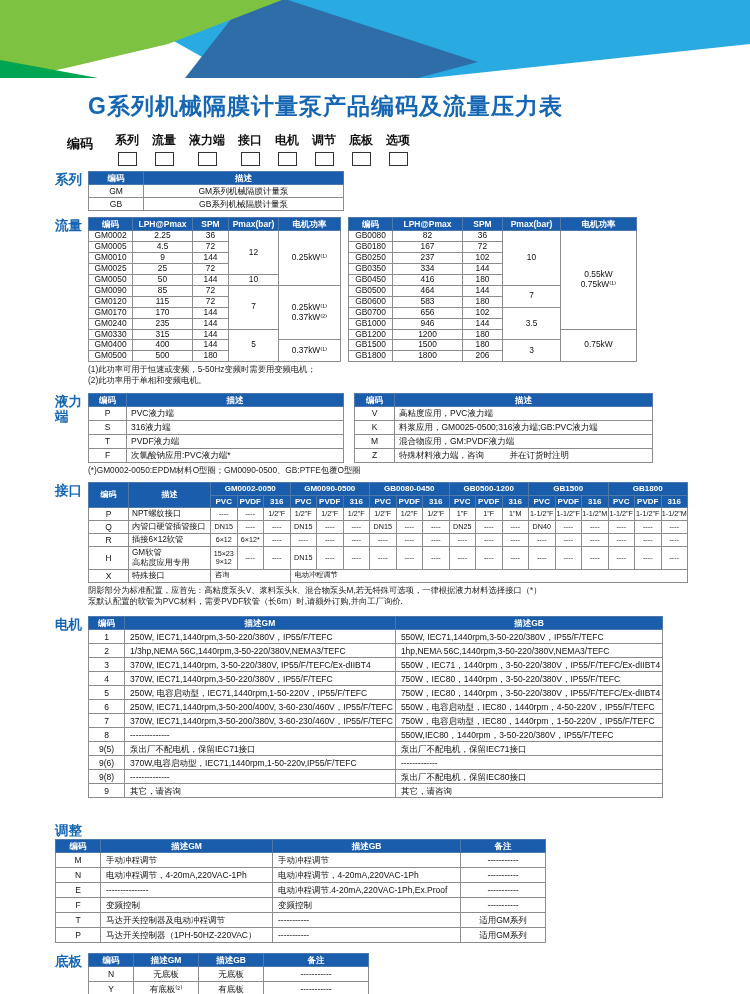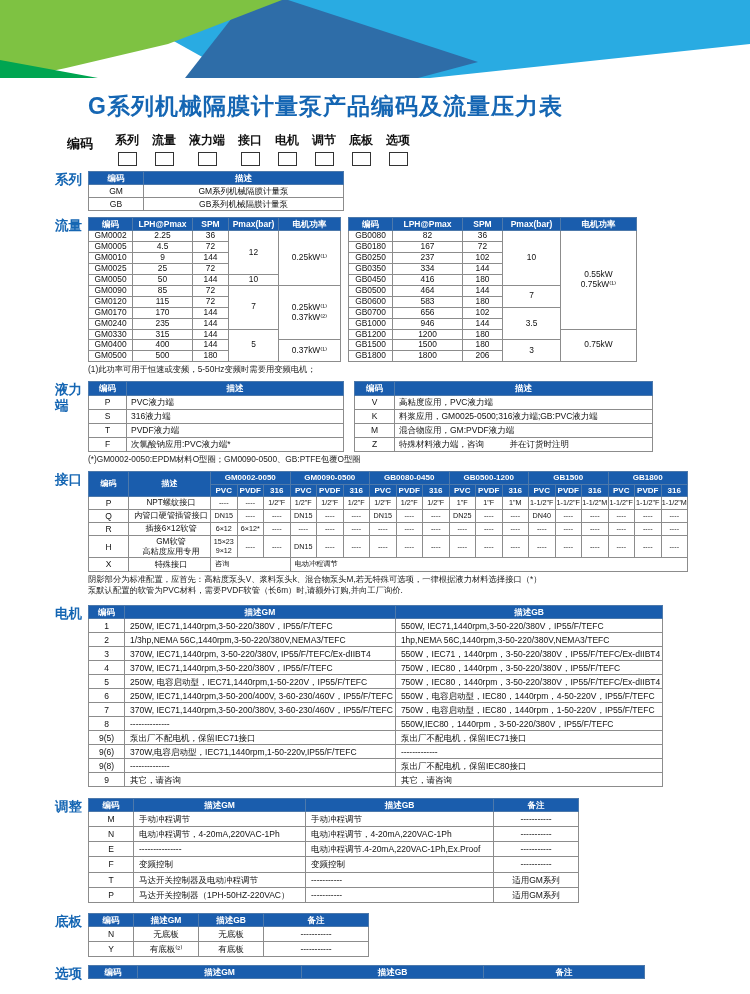--- a/index.html
+++ b/index.html
@@ -27,21 +27,21 @@
   .tbl{border:1px solid #555;}
   .tbl td.al{text-align:left;padding-left:4px;}
   .flow-wrap{display:flex;}
   .t-flow td{padding:0 2px;font-size:8.4px;}
   .t-flow-gb{margin-left:7px;}
   .t-liquid td{padding:1.5px 2px;}
   .t-liquid td:nth-child(2){text-align:left;padding-left:4px;}
   .liq-wrap{display:flex;gap:10px;}
   .t-interface td{font-size:7.2px;padding:1px 0;}
   .t-interface td:first-child{font-size:8.5px;}
-  .t-interface td:nth-child(2){font-size:8.2px;text-align:center;padding-left:3px;margin-left:48px;}
+  .t-interface td:nth-child(2){font-size:8.2px;text-align:left;padding-left:3px;margin-left:48px;}
   .t-interface th{font-size:8px;padding:1px 0;}
   .t-motor td{padding:1.5px 2px;}
   .t-motor td:nth-child(2),.t-motor td:nth-child(3){text-align:left;padding-left:5px;}
   .t-adjust td{padding:2px 2px;}
   .t-adjust td:nth-child(2),.t-adjust td:nth-child(3){text-align:left;padding-left:5px;}
   .t-base td{padding:2px 2px;}
   .notes{font-size:8.3px;line-height:1.35;margin-top:2px;color:#222;}
   .notes div{white-space:nowrap;}
 </style>
 </head>
@@ -301,20 +301,21 @@
             <tr>
               <td>GB1800</td>
               <td>1800</td>
               <td>206</td>
             </tr>
           </tbody>
         </table>
     </div>
     <div class="notes">
       <div>(1)此功率可用于恒速或变频，5-50Hz变频时需要用变频电机；</div>
+      <div>(2)此功率用于单相和变频电机。</div>
     </div>
   </div>
 </div>
 
 <div class="section">
   <div class="sec-label">液力端</div>
   <div class="sec-body">
     <div class="liq-wrap">
       <table class="tbl t-liquid">
           <colgroup>
@@ -626,21 +627,21 @@
           <tr>
             <td>9</td>
             <td>其它，请咨询</td>
             <td>其它，请咨询</td>
           </tr>
         </tbody>
       </table>
   </div>
 </div>
 
-<div class="section" style="margin-top:11px;">
+<div class="section" style="margin-top:24px;flex-direction:column;">
   <div class="sec-label">调整</div>
   <div class="sec-body">
     <table class="tbl t-adjust">
         <colgroup>
           <col style="width: 45px;">
           <col style="width: 172px;">
           <col style="width: 188px;">
           <col style="width: 85px;">
         </colgroup>
         <thead>

